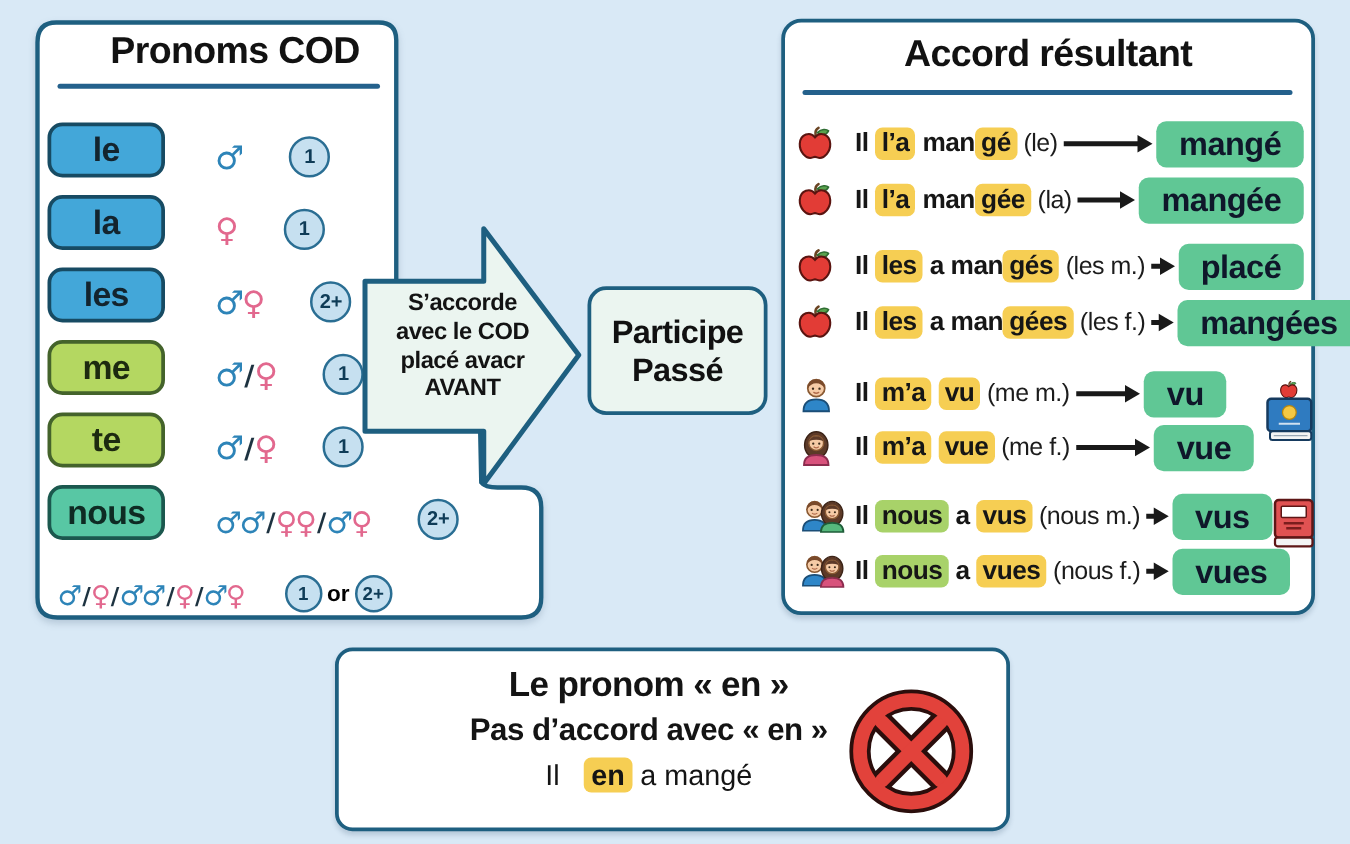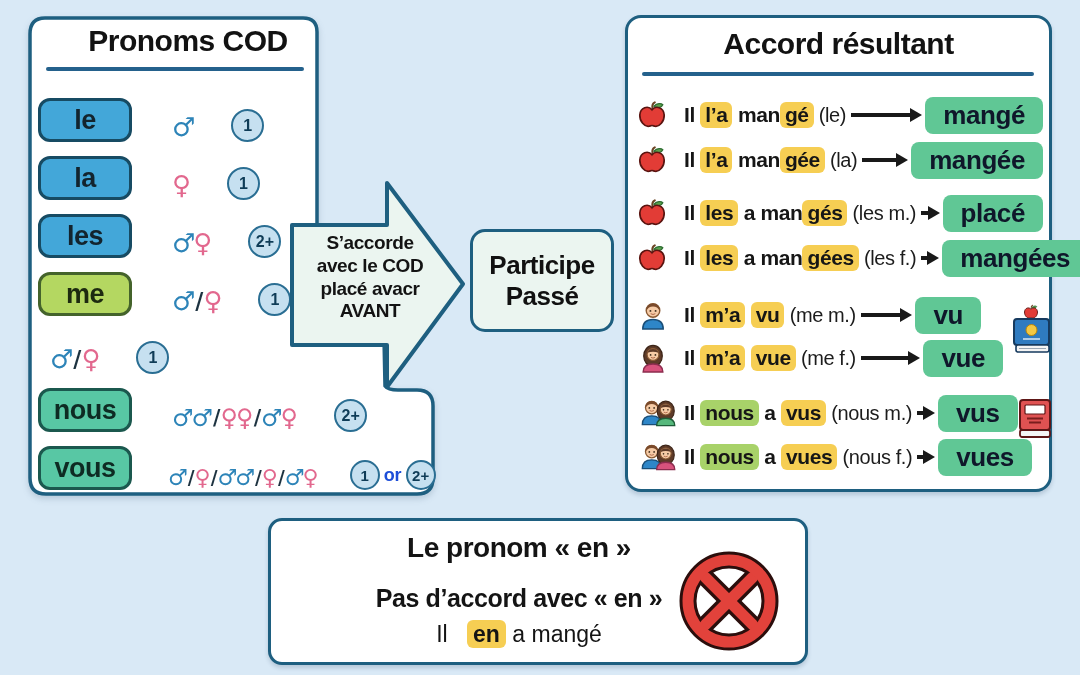--- a/index.html
+++ b/index.html
@@ -26,21 +26,21 @@
   .lrow:nth-child(7) .syms{font-size:22px;margin-left:9px;}
   .sym-m{color:var(--male);margin:0 -1px;}
   .sym-f{color:var(--female);margin:0 -1px;}
   .sym-s{color:var(--slash);margin:0 1px;font-size:.85em;}
   .badges{display:flex;align-items:center;margin-left:9px;gap:4px;}
   .lrow:nth-child(7) .badges{margin-left:4px;gap:2px;}
   .badge{width:33px;height:33px;border-radius:50%;background:var(--badge-bg);
          border:2.5px solid var(--badge-border);display:flex;align-items:center;justify-content:center;
          font-weight:bold;font-size:16px;color:#0f3c57;flex:none;}
   .lrow:nth-child(7) .badge{width:30px;height:30px;font-size:15px;}
-  .badge-join{font-weight:bold;font-size:18px;color:#1d4ed8;margin:0 2px;}
+  .badge-join{font-weight:bold;font-size:18px;color:#000000;margin:0 2px;}
 
   
   #arrow{position:absolute;left:0;top:0;}
   #arrow-text{position:absolute;left:296px;top:232px;width:148px;text-align:center;
               font-size:19px;font-weight:bold;line-height:1.2;color:#131313;letter-spacing:-.4px;}
   #pp-box{position:absolute;left:470px;top:229px;width:144px;height:103px;
           background:var(--arrow-fill);border:3.5px solid var(--border);border-radius:15px;
           display:flex;flex-direction:column;align-items:center;justify-content:center;
           font-size:26px;font-weight:bold;color:#111;line-height:1.18;letter-spacing:-.5px;}
 
@@ -78,21 +78,21 @@
   .rrow:nth-child(8) .result{margin-right:16px;}
   .book{position:absolute;}
   .book1{left:382px;top:286px;}
   .book2{left:389px;top:380px;}
 
   
   #en-box{position:absolute;left:268px;top:518px;width:540px;height:147px;
           background:var(--panel);border:3.5px solid var(--border);border-radius:14px;
           box-shadow:0 3px 4px rgba(40,70,100,.2);}
   .en-text{position:absolute;left:28px;top:11px;width:440px;text-align:center;color:#141414;}
-  .en-title{font-size:28px;font-weight:bold;margin-bottom:20px;letter-spacing:-.5px;}
+  .en-title{font-size:28px;font-weight:bold;margin-bottom:6px;letter-spacing:-.5px;}
   .en-sub{font-size:25px;font-weight:bold;margin-bottom:8px;letter-spacing:-.4px;}
   .en-ex{font-size:23px;}
   .seg-en{font-size:23px;color:#141414;}
   .hl-en{background:var(--yellow);border-radius:6px;padding:1px 6px;font-weight:bold;font-size:23px;margin-left:13px;}
   .no-entry{position:absolute;left:408px;top:30px;width:100px;height:100px;}
 </style>
 </head>
 <body>
 
 <div id="stage">
@@ -136,20 +136,21 @@
         <span class="syms">
           <span class="sym-m">♂</span>
           <span class="sym-s">/</span>
           <span class="sym-f">♀</span>
         </span>
         <span class="badges">
           <span class="badge">1</span>
         </span>
       </div>
       <div class="lrow">
+        <span class="lpill lime">te</span>
         <span class="syms">
           <span class="sym-m">♂</span>
           <span class="sym-s">/</span>
           <span class="sym-f">♀</span>
         </span>
         <span class="badges">
           <span class="badge">1</span>
         </span>
       </div>
       <div class="lrow">
@@ -162,21 +163,20 @@
           <span class="sym-f">♀</span>
           <span class="sym-s">/</span>
           <span class="sym-m">♂</span>
           <span class="sym-f">♀</span>
         </span>
         <span class="badges">
           <span class="badge">2+</span>
         </span>
       </div>
       <div class="lrow">
-        <span class="lpill teal">vous</span>
         <span class="syms">
           <span class="sym-m">♂</span>
           <span class="sym-s">/</span>
           <span class="sym-f">♀</span>
           <span class="sym-s">/</span>
           <span class="sym-m">♂</span>
           <span class="sym-m">♂</span>
           <span class="sym-s">/</span>
           <span class="sym-f">♀</span>
           <span class="sym-s">/</span>

